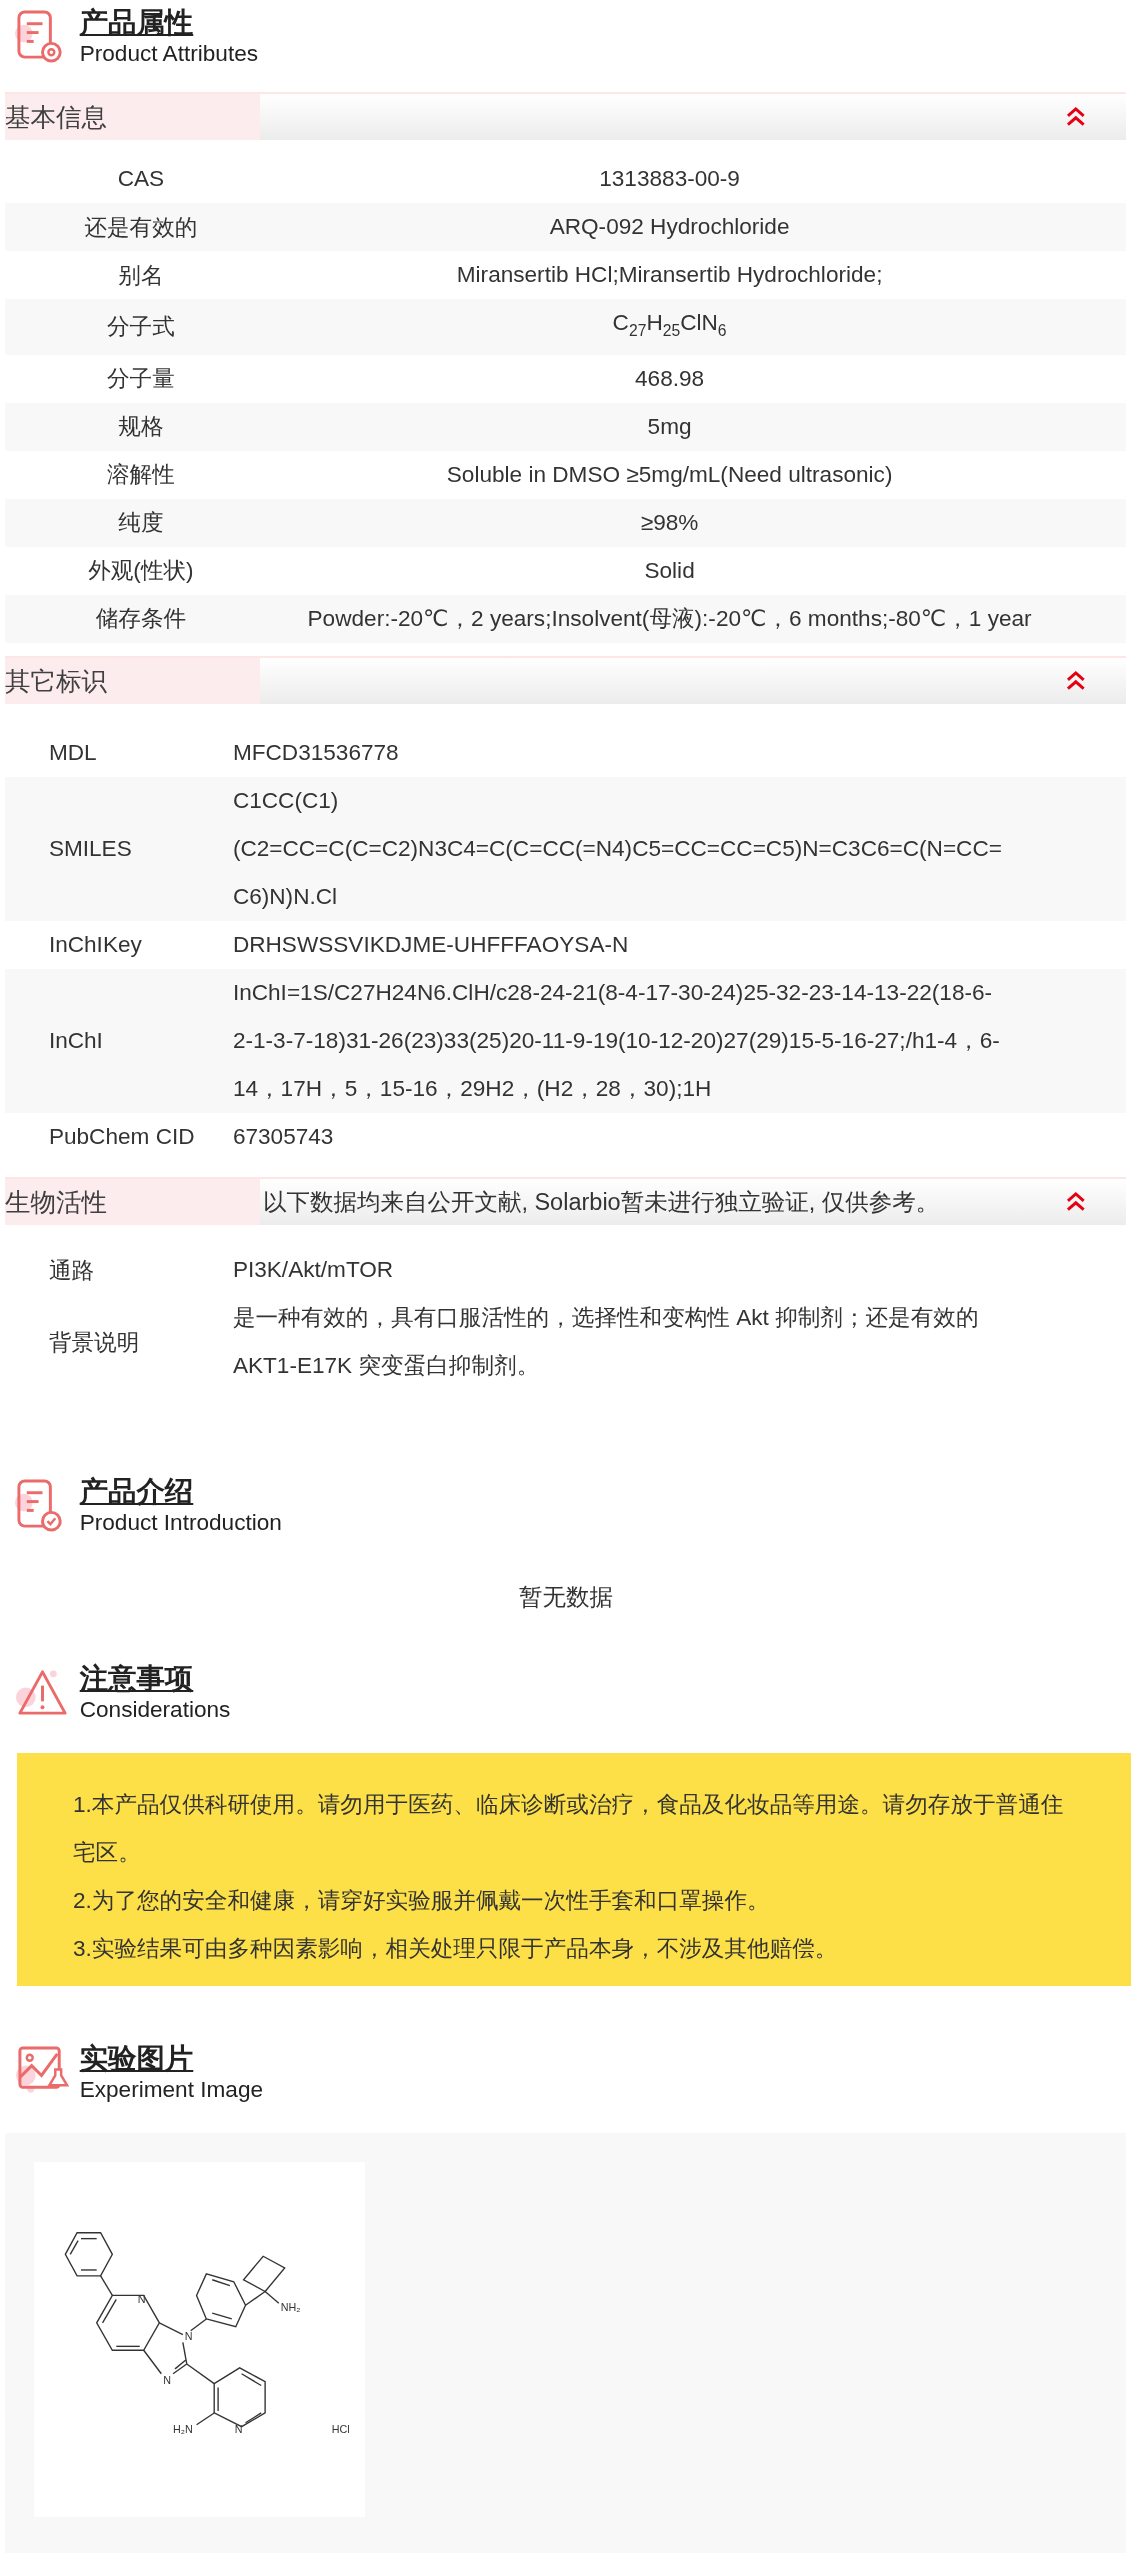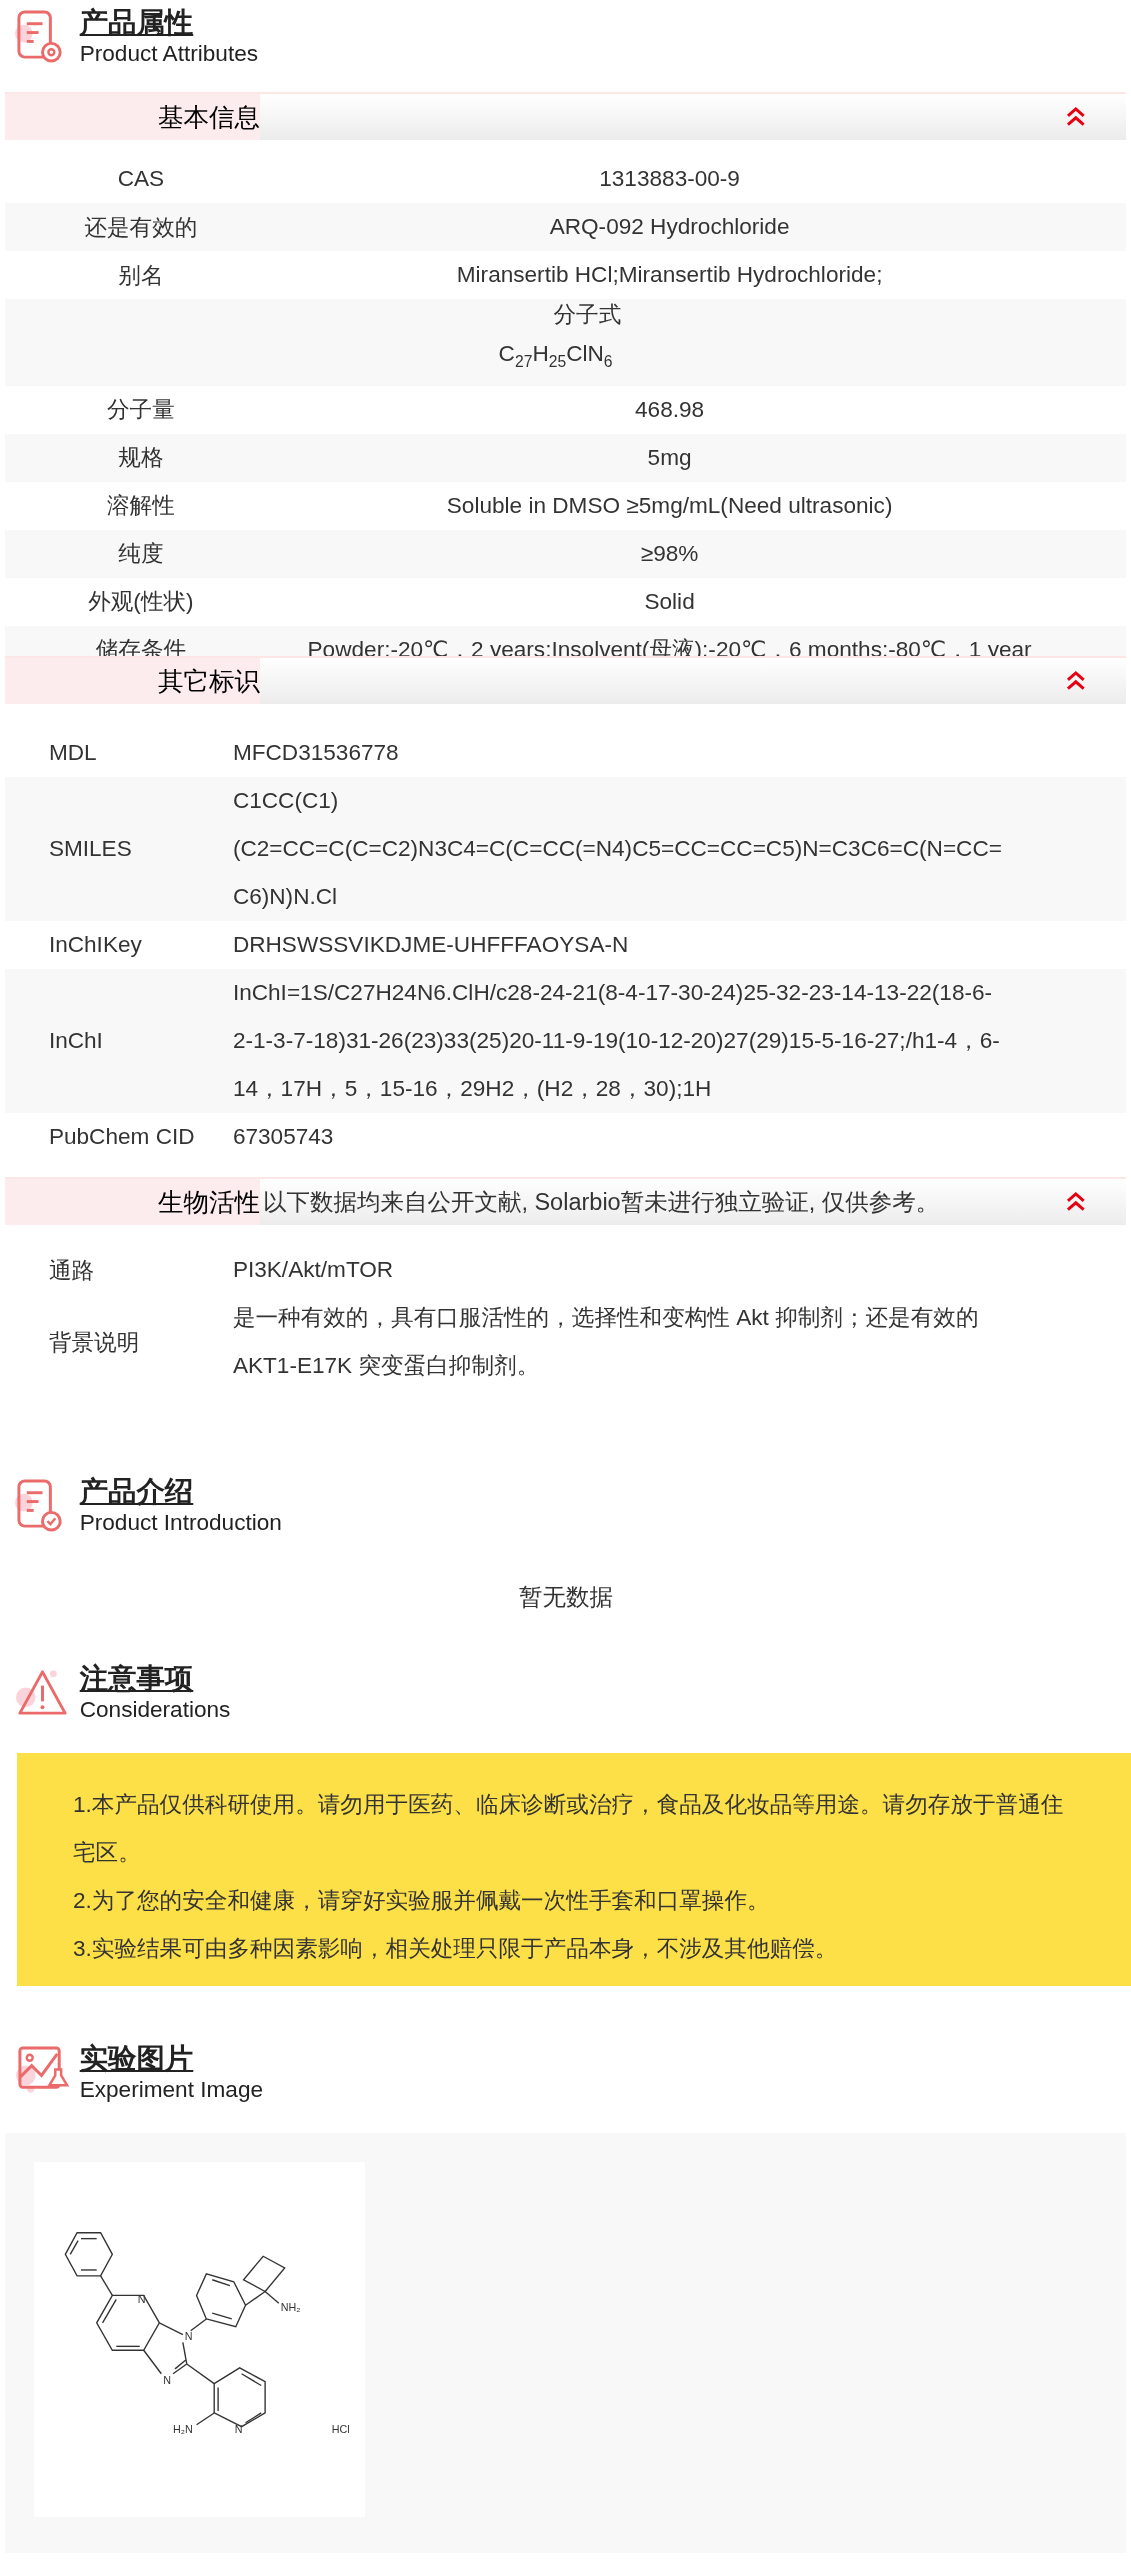--- a/index.html
+++ b/index.html
@@ -7,21 +7,21 @@
   body { font-family: "Liberation Sans", "DejaVu Sans", sans-serif; color: #333333; position: relative; }
 
   .sec-title { position: absolute; left: 13.7px; height: 69px; width: 588px; }
   .sec-title .icon { position: absolute; left: 0; top: 3.9px; width: 57px; height: 57px; }
   .sec-title .zh { position: absolute; left: 66px; top: 0; font-size: 28.4px; font-weight: bold; color: #222222; line-height: 37px; text-decoration: underline; }
   .sec-title .en { position: absolute; left: 66px; top: 35px; font-size: 22.6px; color: #222222; line-height: 29px; }
 
   .bar { position: absolute; left: 4.9px; width: 1121px; height: 48px; border-top: 2px solid #fde6e6;
          background: linear-gradient(#ffffff, #ececec); }
   .bar .tab { position: absolute; left: 0; top: 0; width: 255px; height: 46px; background: #fdecee;
-              color: #000000; font-size: 25.5px; line-height: 46px; text-align: right; }
+              color: #404040; font-size: 25.5px; line-height: 46px; text-align: left; }
   .bar .note { position: absolute; left: 258px; top: 0; line-height: 46px; font-size: 23.5px; color: #333333; }
   .bar .chev { position: absolute; right: 39px; top: 11.8px; width: 21.6px; height: 21.6px; }
 
   .rows { position: absolute; left: 4.9px; width: 1121px; }
   .row { position: relative; display: flex; align-items: center; min-height: 48px; }
   .row:nth-child(even) { background: #f8f8f8; }
   .row .k { width: 228px; padding-left: 44px; font-size: 22.6px; color: #333333; flex-shrink: 0; }
   .row .v { flex: 1; font-size: 22.6px; color: #333333; padding-right: 19.6px; line-height: 48px; word-break: break-all; }
   .row .v.multi { line-height: 48px; }
   .row .v sub { font-size: 15.7px; vertical-align: -5.9px; }
@@ -65,21 +65,21 @@
     <div class="v">1313883-00-9</div>
   </div>
   <div class="row">
     <div class="k">还是有效的</div>
     <div class="v">ARQ-092 Hydrochloride</div>
   </div>
   <div class="row">
     <div class="k">别名</div>
     <div class="v">Miransertib HCl;Miransertib Hydrochloride;</div>
   </div>
-  <div class="row" style="min-height:55px;flex-direction:column;">
+  <div class="row" style="min-height:55px;">
     <div class="k">分子式</div>
     <div class="v"><span>C</span><sub>27</sub><span>H</span><sub>25</sub><span>ClN</span><sub>6</sub></div>
   </div>
   <div class="row">
     <div class="k">分子量</div>
     <div class="v">468.98</div>
   </div>
   <div class="row">
     <div class="k">规格</div>
     <div class="v">5mg</div>

